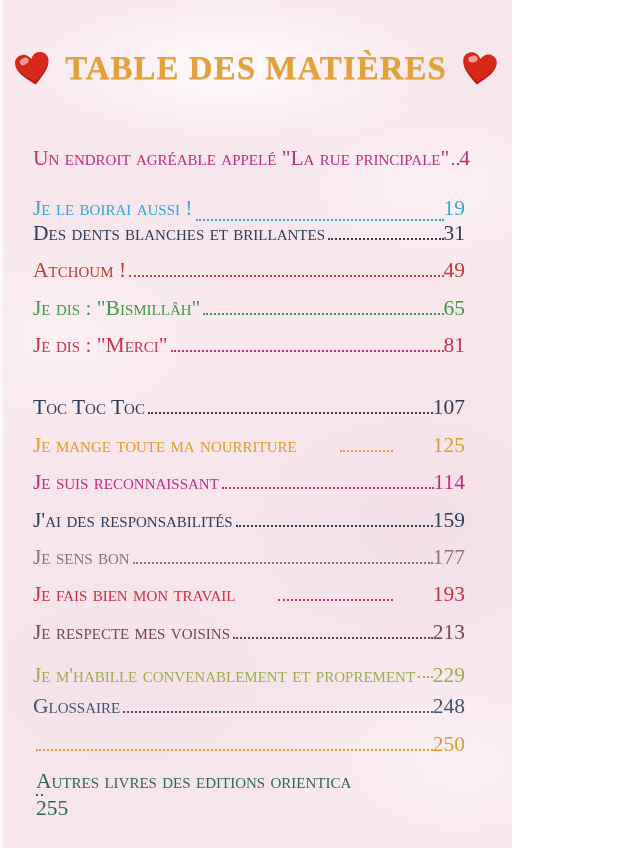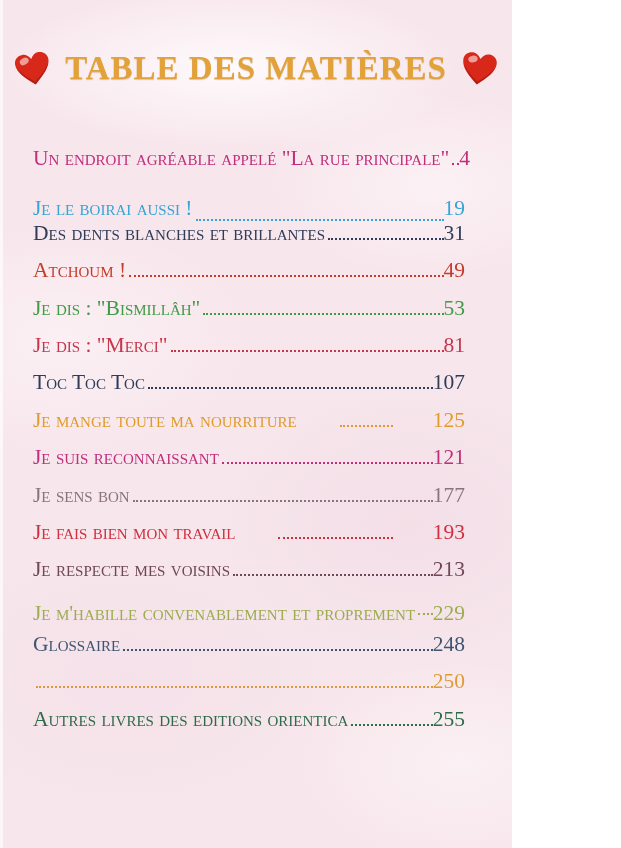--- a/index.html
+++ b/index.html
@@ -92,41 +92,46 @@
       <span class="pagenum">31</span>
     </div>
     <div class="row" style="color: rgb(196, 60, 43);">
       <span class="label">Atchoum !</span>
       <span class="dots"></span>
       <span class="pagenum">49</span>
     </div>
     <div class="row" style="color: rgb(63, 155, 71);">
       <span class="label">Je dis : "Bismillâh"</span>
       <span class="dots"></span>
-      <span class="pagenum">53</span>
+      <span class="pagenum">65</span>
     </div>
     <div class="row" style="color: rgb(198, 53, 76);">
       <span class="label">Je dis : "Merci"</span>
       <span class="dots"></span>
       <span class="pagenum">81</span>
     </div>
-    <div class="row" style="color: rgb(46, 60, 88);">
+    <div class="row" style="color: rgb(46, 60, 88); margin-top: 25px;">
       <span class="label">Toc Toc Toc</span>
       <span class="dots"></span>
       <span class="pagenum">107</span>
     </div>
     <div class="row" style="color: rgb(224, 155, 45); gap: 40px;">
       <span class="label">Je mange toute ma nourriture</span>
       <span class="dots"></span>
       <span class="pagenum">125</span>
     </div>
     <div class="row" style="color: rgb(192, 46, 124); text-align: right;">
       <span class="label">Je suis reconnaissant</span>
       <span class="dots"></span>
-      <span class="pagenum">121</span>
+      <span class="pagenum">114</span>
+    </div>
+    <div class="row" style="color: rgb(46, 60, 88);">
+      <span class="label">J'ai des responsabilités</span>
+      <span class="dots"></span>
+      <span class="pagenum">159</span>
     </div>
     <div class="row" style="color: rgb(138, 115, 126);">
       <span class="label">Je sens bon</span>
       <span class="dots"></span>
       <span class="pagenum">177</span>
     </div>
     <div class="row" style="color: rgb(207, 47, 63); gap: 40px;">
       <span class="label">Je fais bien mon travail</span>
       <span class="dots"></span>
       <span class="pagenum">193</span>
@@ -143,20 +148,20 @@
     </div>
     <div class="row" style="color: rgb(61, 85, 112);">
       <span class="label">Glossaire</span>
       <span class="dots"></span>
       <span class="pagenum">248</span>
     </div>
     <div class="row" style="color: rgb(221, 156, 51);">
       <span class="dots"></span>
       <span class="pagenum">250</span>
     </div>
-    <div class="row" style="color: rgb(46, 107, 75);">
+    <div class="row" style="color: rgb(46, 107, 75); flex-direction: column;">
       <span class="label">Autres livres des editions orientica</span>
       <span class="dots"></span>
       <span class="pagenum">255</span>
     </div>
   </div>
 
 </div>
 
 </body></html>

